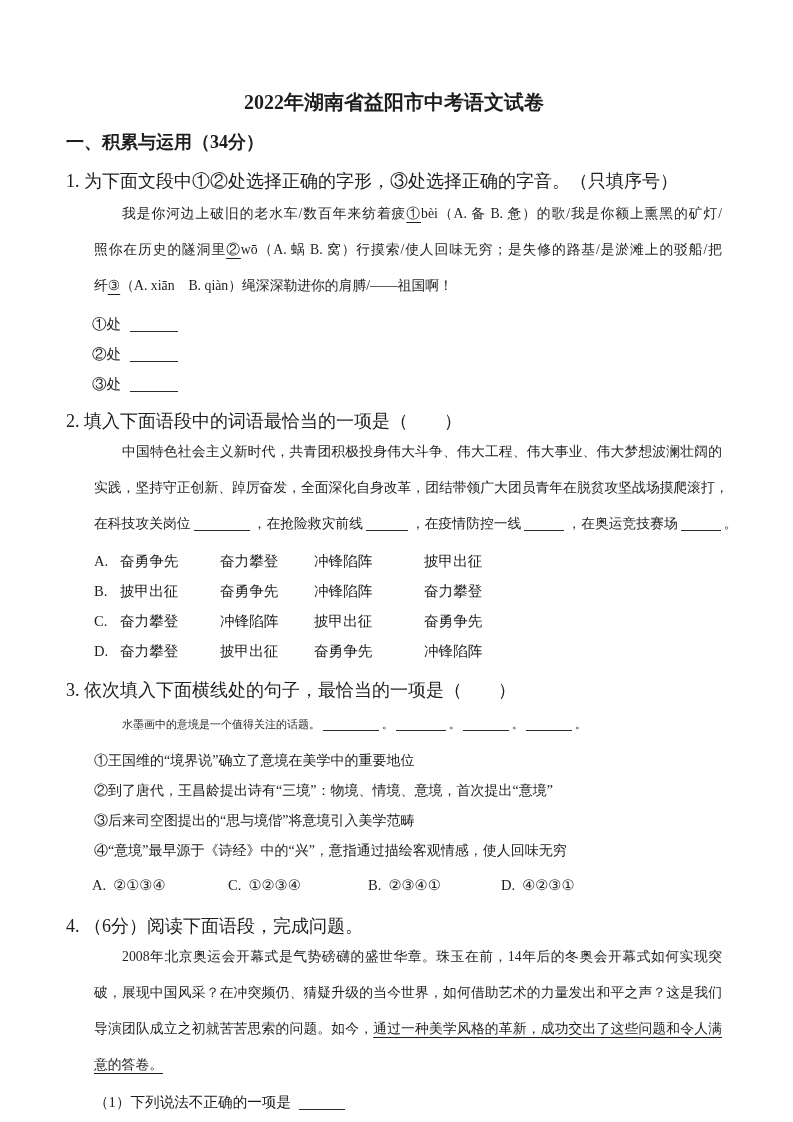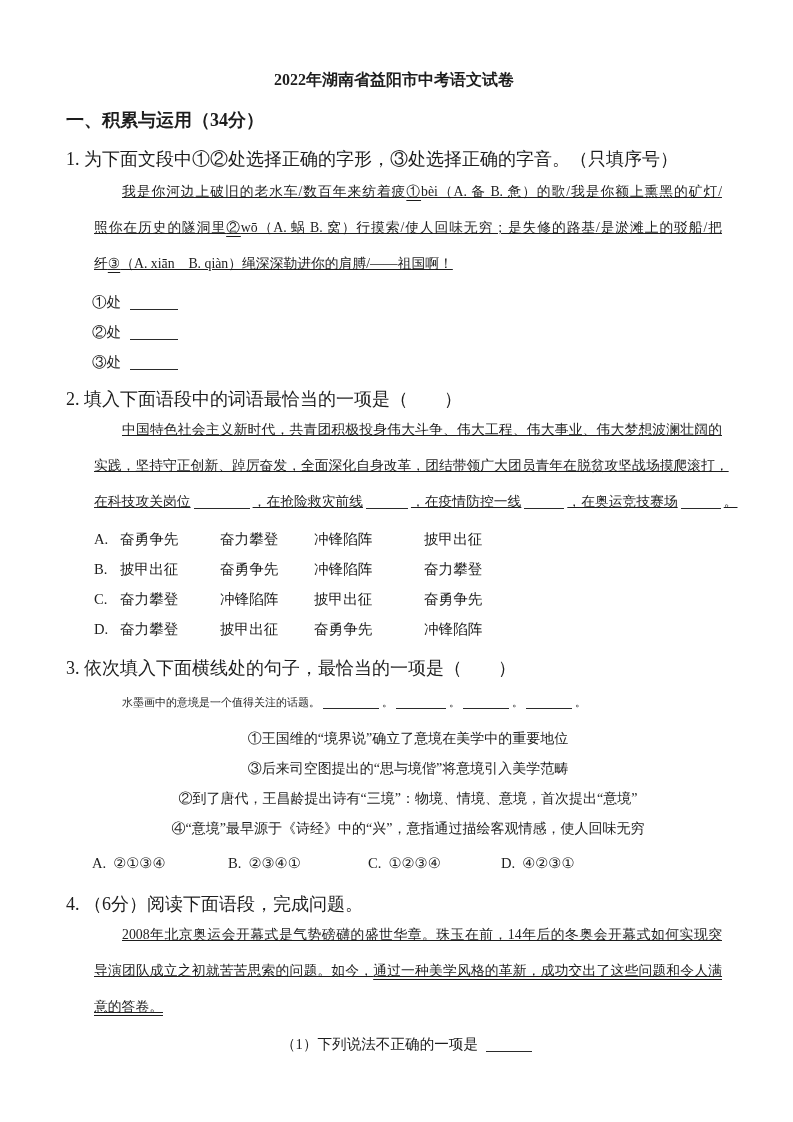--- a/index.html
+++ b/index.html
@@ -2,29 +2,29 @@
 <html><head>
 <meta charset="utf-8">
 <style>
   html,body{margin:0;padding:0;}
   body{
     width:793px;height:1122px;background:#ffffff;overflow:hidden;
     font-family:"Liberation Serif","DejaVu Serif",serif;
     color:#1d1d1d;
   }
   .page{margin-left:66px;width:656px;padding-top:70px;}
-  .title{width:656px;text-align:center;font-size:16px;font-weight:700;line-height:20px;}
+  .title{width:656px;text-align:center;font-size:20px;font-weight:700;line-height:20px;margin-top:22px;}
   .sec{margin-top:21px;font-size:18px;font-weight:700;line-height:19px;}
   .stem{font-size:18px;line-height:19px;}
   .stem.q1{margin-top:20px;}
   .stem.q2{margin-top:13px;}
   .stem.q3{margin-top:15px;}
   .stem.q4{margin-top:17px;}
   .para{margin-left:28px;width:628px;font-size:13.8px;}
-  .pline{line-height:36px;white-space:nowrap;overflow:visible;text-decoration:underline;}
+  .pline{line-height:36px;white-space:nowrap;overflow:visible;}
   .pline.j{text-align:justify;text-align-last:justify;}
   .pline.ind{text-indent:28px;}
   .para.poem{margin-top:5px;}
   .para.p2{margin-top:3px;}
   .para.p4{margin-top:3px;}
   .ans-rows{margin-left:26px;margin-top:5px;font-size:14.6px;}
   .ans-row{line-height:30px;}
   .ans-row .bk{margin-left:9px;}
   .u{text-decoration:underline;text-underline-offset:4px;text-decoration-thickness:1px;}
   .em-dot{position:relative;}
@@ -34,23 +34,23 @@
   .bw56{width:56px;}
   .bw52{width:50px;}
   .bw46{width:46px;}
   .bw42{width:42px;}
   .bw40{width:40px;}
   .opt-grid{margin-left:28px;margin-top:4px;font-size:14.6px;}
   .opt-row{display:grid;grid-template-columns:26px 100px 94px 110px auto;line-height:30px;}
   .opt-row-q3{display:grid;grid-template-columns:136px 140px 133px auto;line-height:30px;margin-left:26px;margin-top:4px;font-size:14.6px;}
   .opt-cell .lbl{margin-right:7px;}
   .sub-items{margin-left:28px;margin-top:4px;font-size:14px;}
-  .sub-line{line-height:30px;white-space:nowrap;text-align:center;}
+  .sub-line{line-height:30px;white-space:nowrap;}
   .lead-line{margin-left:28px;margin-top:6px;font-size:11px;line-height:36px;text-indent:28px;white-space:nowrap;}
-  .sub-q{margin-left:28px;margin-top:9px;font-size:14.6px;line-height:20px;text-align:center;}
+  .sub-q{margin-left:28px;margin-top:9px;font-size:14.6px;line-height:20px;}
   .sub-q .bk{margin-left:8px;}
 </style>
 </head>
 <body>
 
 <div class="page">
 
   <div class="title">2022年湖南省益阳市中考语文试卷</div>
   <div class="sec">一、积累与运用（34分）</div>
 
@@ -100,32 +100,33 @@
         <span>披甲出征</span>
         <span>奋勇争先</span>
         <span>冲锋陷阵</span>
       </div>
   </div>
 
   <div class="stem q3">3. 依次填入下面横线处的句子，最恰当的一项是（　　）</div>
   <div class="lead-line"><span>水墨画中的意境是一个值得关注的话题。</span><span class="bk bw56"></span><span>。</span><span class="bk bw52"></span><span>。</span><span class="bk bw46"></span><span>。</span><span class="bk bw46"></span><span>。</span></div>
   <div class="sub-items">
     <div class="sub-line">①王国维的“境界说”确立了意境在美学中的重要地位</div>
+    <div class="sub-line">②到了唐代，王昌龄提出诗有“三境”：物境、情境、意境，首次提出“意境”</div>
     <div class="sub-line">③后来司空图提出的“思与境偕”将意境引入美学范畴</div>
-    <div class="sub-line">②到了唐代，王昌龄提出诗有“三境”：物境、情境、意境，首次提出“意境”</div>
     <div class="sub-line">④“意境”最早源于《诗经》中的“兴”，意指通过描绘客观情感，使人回味无穷</div>
   </div>
   <div class="opt-row-q3">
     <span class="opt-cell"><span class="lbl">A.</span><span>②①③④</span></span>
+    <span class="opt-cell"><span class="lbl">C.</span><span>①②③④</span></span>
     <span class="opt-cell"><span class="lbl">B.</span><span>②③④①</span></span>
-    <span class="opt-cell"><span class="lbl">C.</span><span>①②③④</span></span>
     <span class="opt-cell"><span class="lbl">D.</span><span>④②③①</span></span>
   </div>
 
   <div class="stem q4">4. （6分）阅读下面语段，完成问题。</div>
   <div class="para p4">
     <div class="pline j ind">2008年北京奥运会开幕式是气势磅礴的盛世华章。珠玉在前，14年后的冬奥会开幕式如何实现突</div>
+    <div class="pline j">破，展现中国风采？在冲突频仍、猜疑升级的当今世界，如何借助艺术的力量发出和平之声？这是我们</div>
     <div class="pline j"><span>导演团队成立之初就苦苦思索的问题。如今，</span><span class="u">通过一种美学风格的革新，成功交出了这些问题和令人满</span></div>
     <div class="pline"><span class="u">意的答卷。</span></div>
   </div>
   <div class="sub-q"><span>（1）下列说法不正确的一项是</span><span class="bk bw46"></span></div>
 
 </div>
 
 </body></html>

